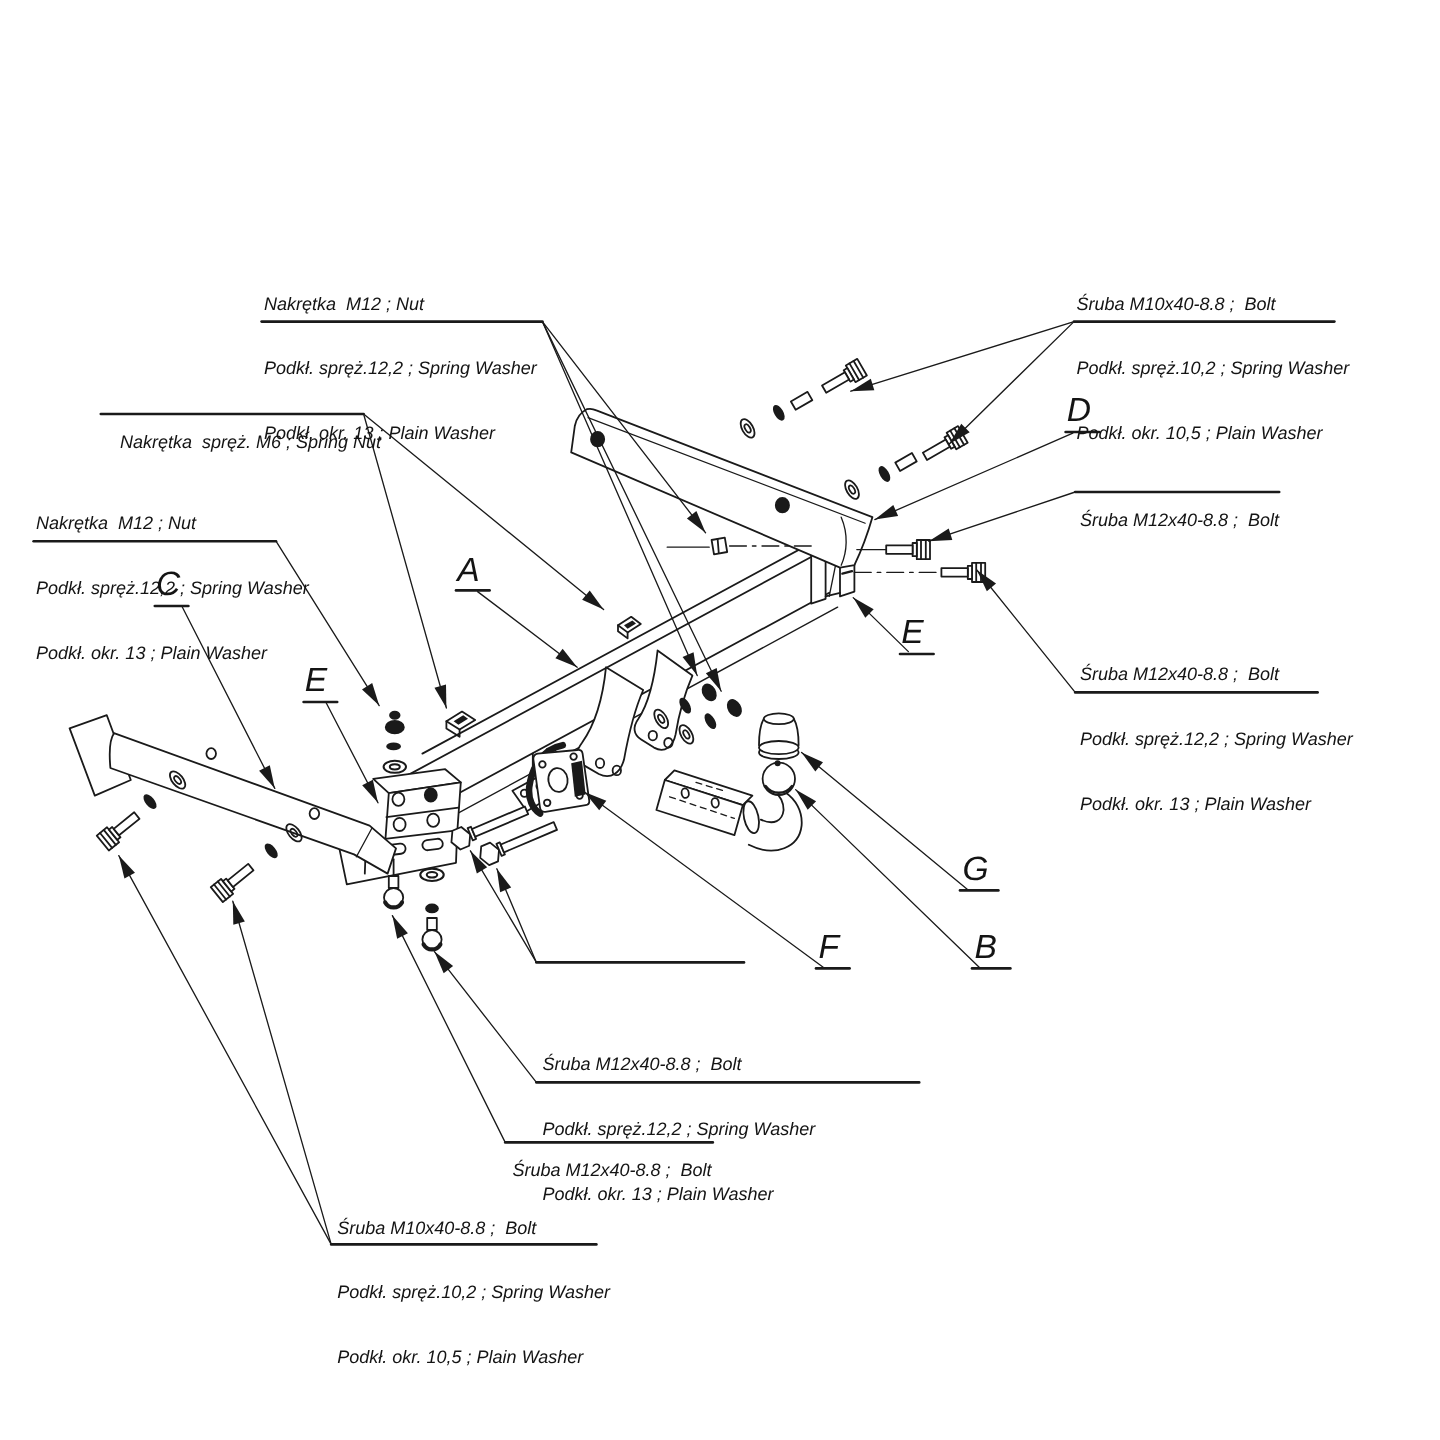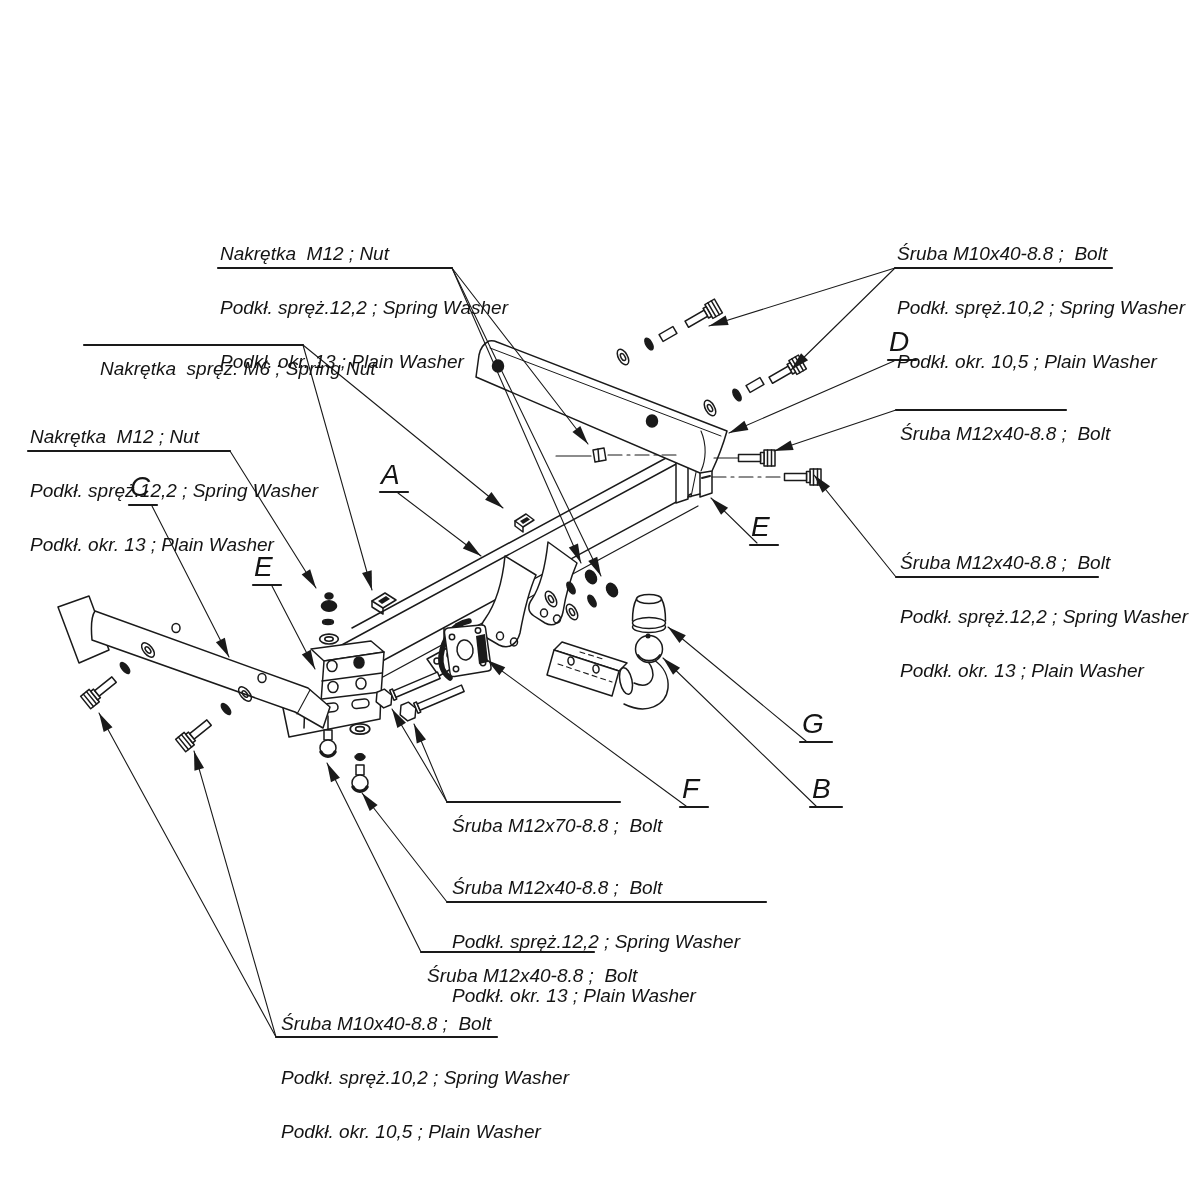--- a/index.html
+++ b/index.html
@@ -1,19 +1,19 @@
 <!DOCTYPE html>
 <html><head>
 <meta charset="utf-8">
 <style>
   html,body{margin:0;padding:0;background:#fff;}
   #stage{position:relative;width:1200px;height:1200px;background:#fff;overflow:hidden;
          font-family:"Liberation Sans",sans-serif;}
   #drawing{position:absolute;left:0;top:0;}
-  .lbl{position:absolute;font-style:italic;font-size:19px;line-height:18px;
+  .lbl{position:absolute;font-style:italic;font-size:15px;line-height:18px;
        color:#141414;white-space:pre;letter-spacing:0;}
   .callout{position:absolute;font-style:italic;font-size:28px;line-height:28px;color:#141414;}
 </style>
 </head>
 <body>
 
 <div id="stage">
 
 <svg id="drawing" width="1200" height="1200" viewBox="0 0 1200 1200" stroke="#1a1a1a" fill="none" stroke-width="1.5" stroke-linecap="round" stroke-linejoin="round">
 
@@ -326,23 +326,20 @@
 <div class="lbl" style="left:900px;top:389px;">
   <div>Śruba M12x40-8.8 ;  Bolt</div>
 </div>
 
 <div class="lbl" style="left:900px;top:518px;">
   <div>Śruba M12x40-8.8 ;  Bolt</div>
   <div>Podkł. spręż.12,2 ; Spring Washer</div>
   <div>Podkł. okr. 13 ; Plain Washer</div>
 </div>
 
-<div class="lbl" style="left:452px;top:781px;">
-  <div>Śruba M12x70-8.8 ;  Bolt</div>
-</div>
 
 <div class="lbl" style="left:452px;top:843px;">
   <div>Śruba M12x40-8.8 ;  Bolt</div>
   <div>Podkł. spręż.12,2 ; Spring Washer</div>
   <div>Podkł. okr. 13 ; Plain Washer</div>
 </div>
 
 <div class="lbl" style="left:427px;top:931px;">
   <div>Śruba M12x40-8.8 ;  Bolt</div>
 </div>

